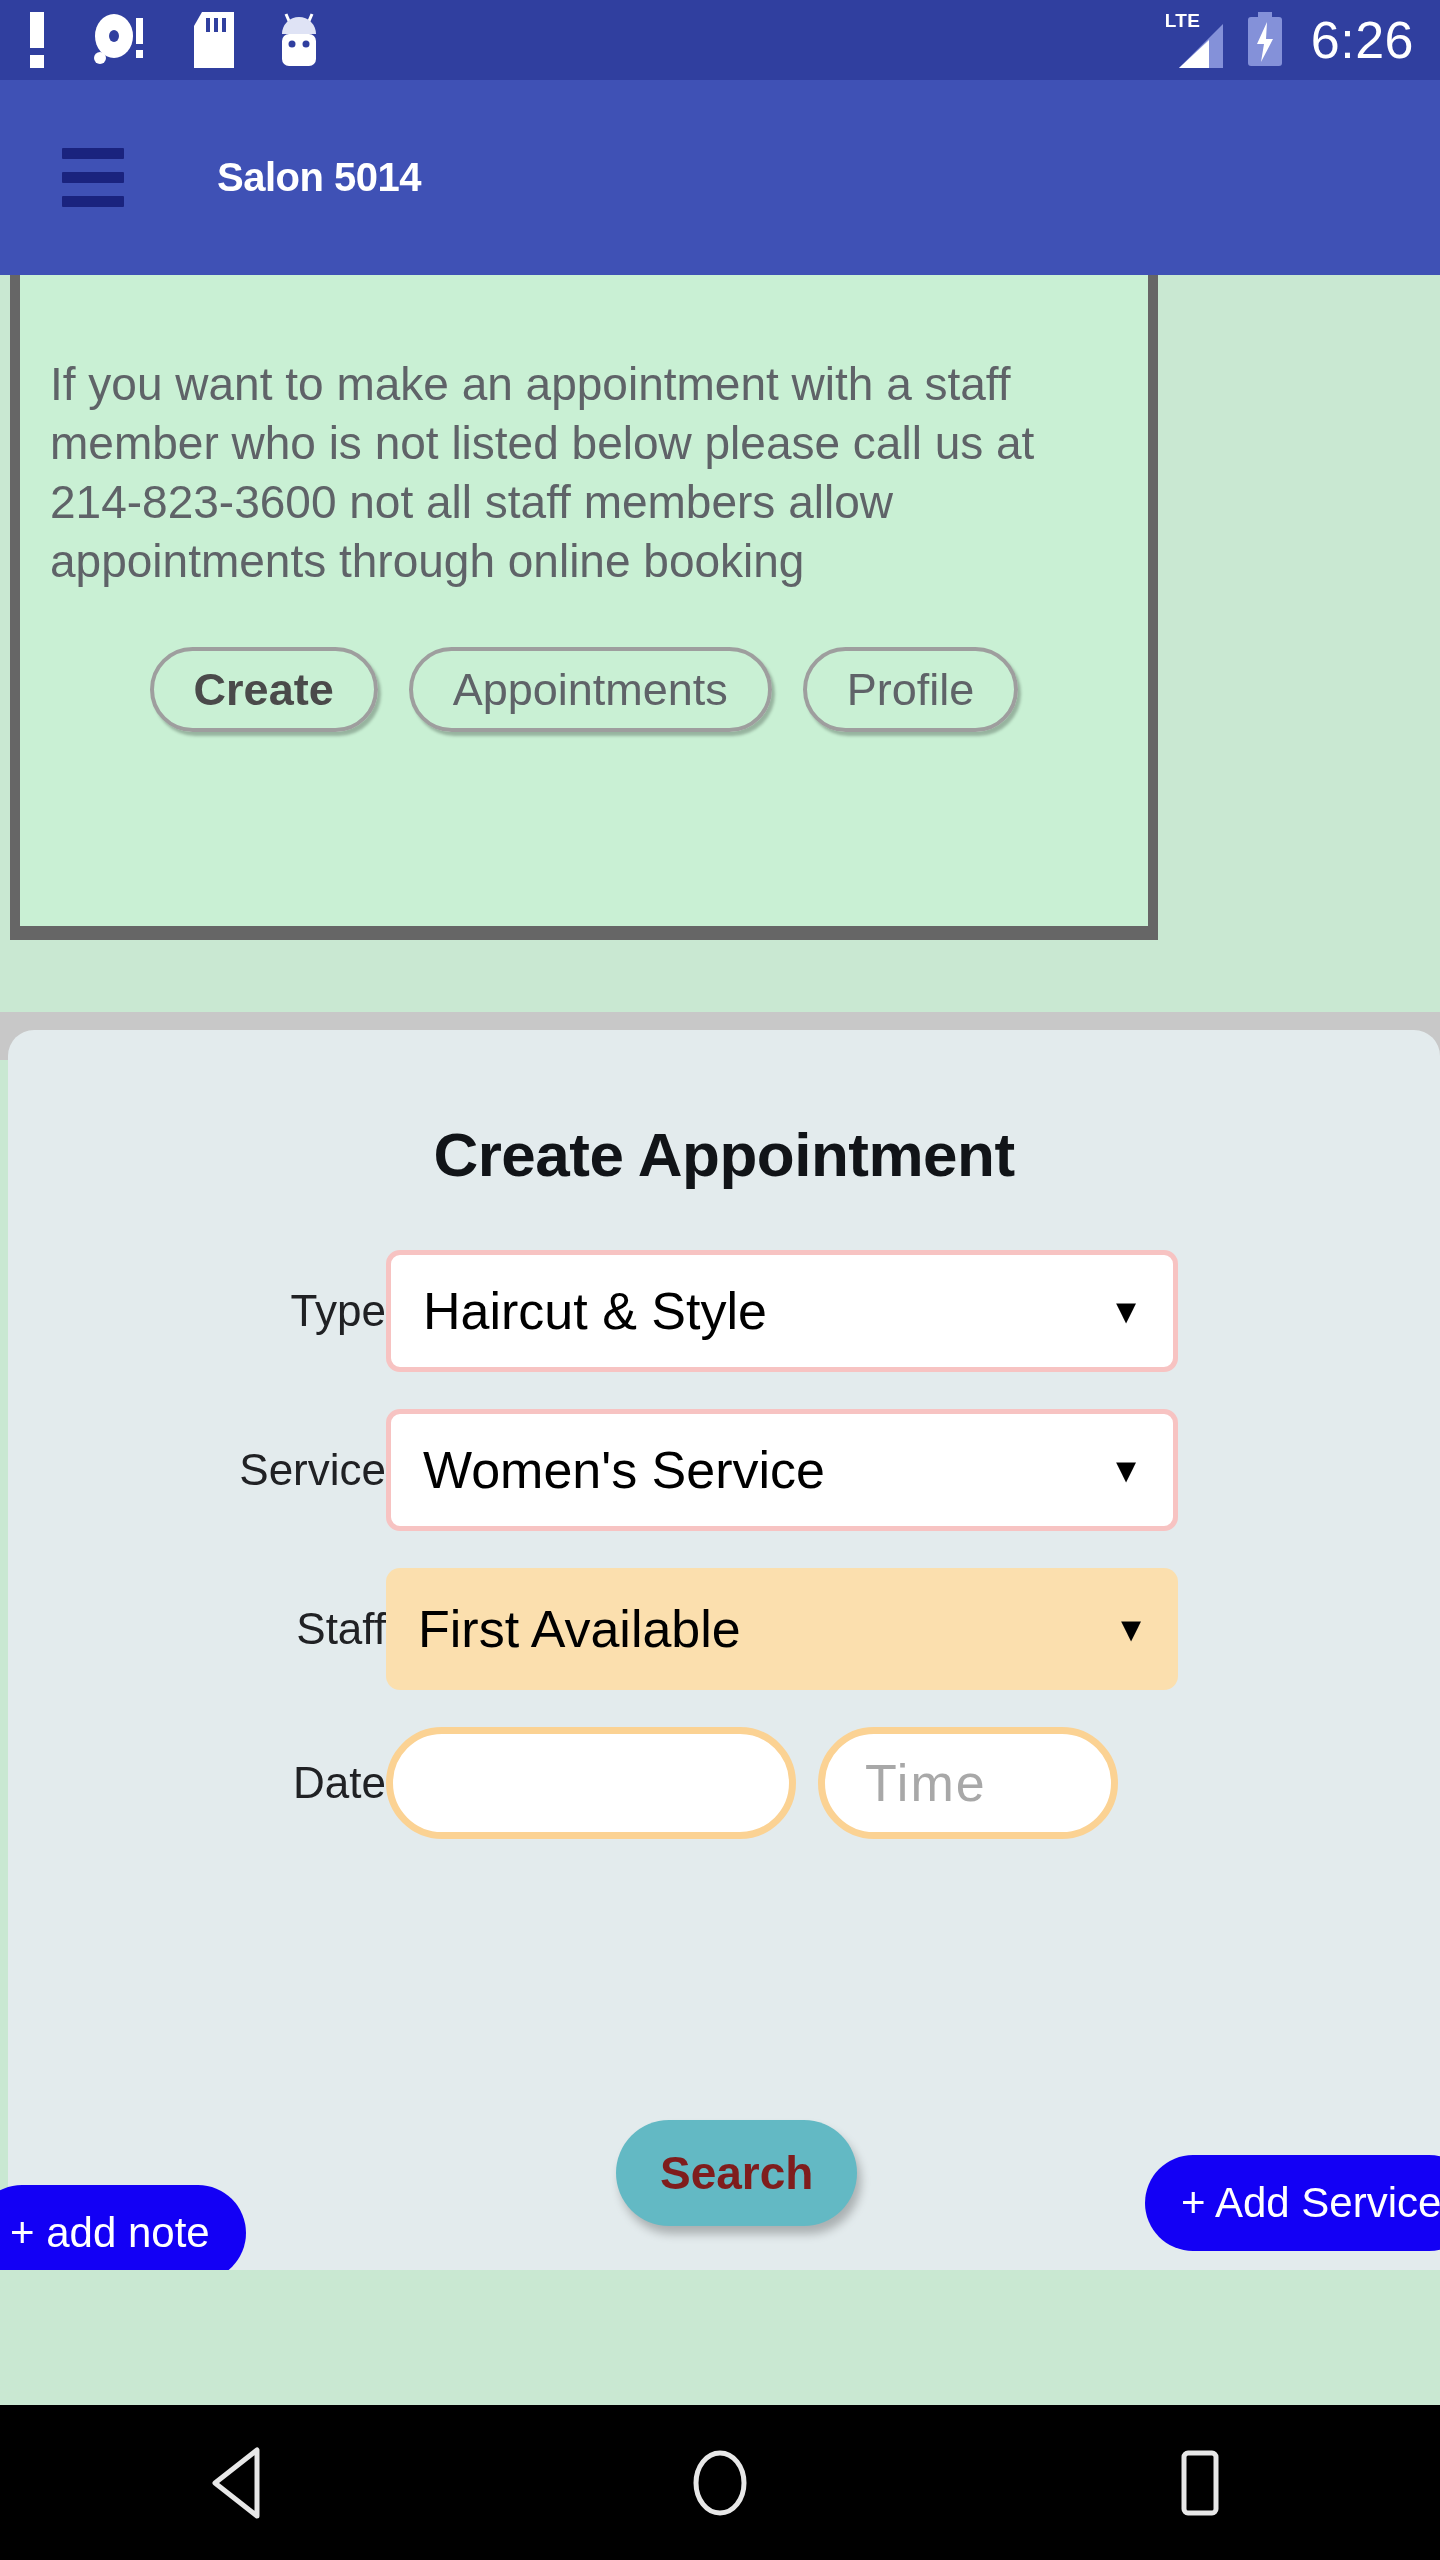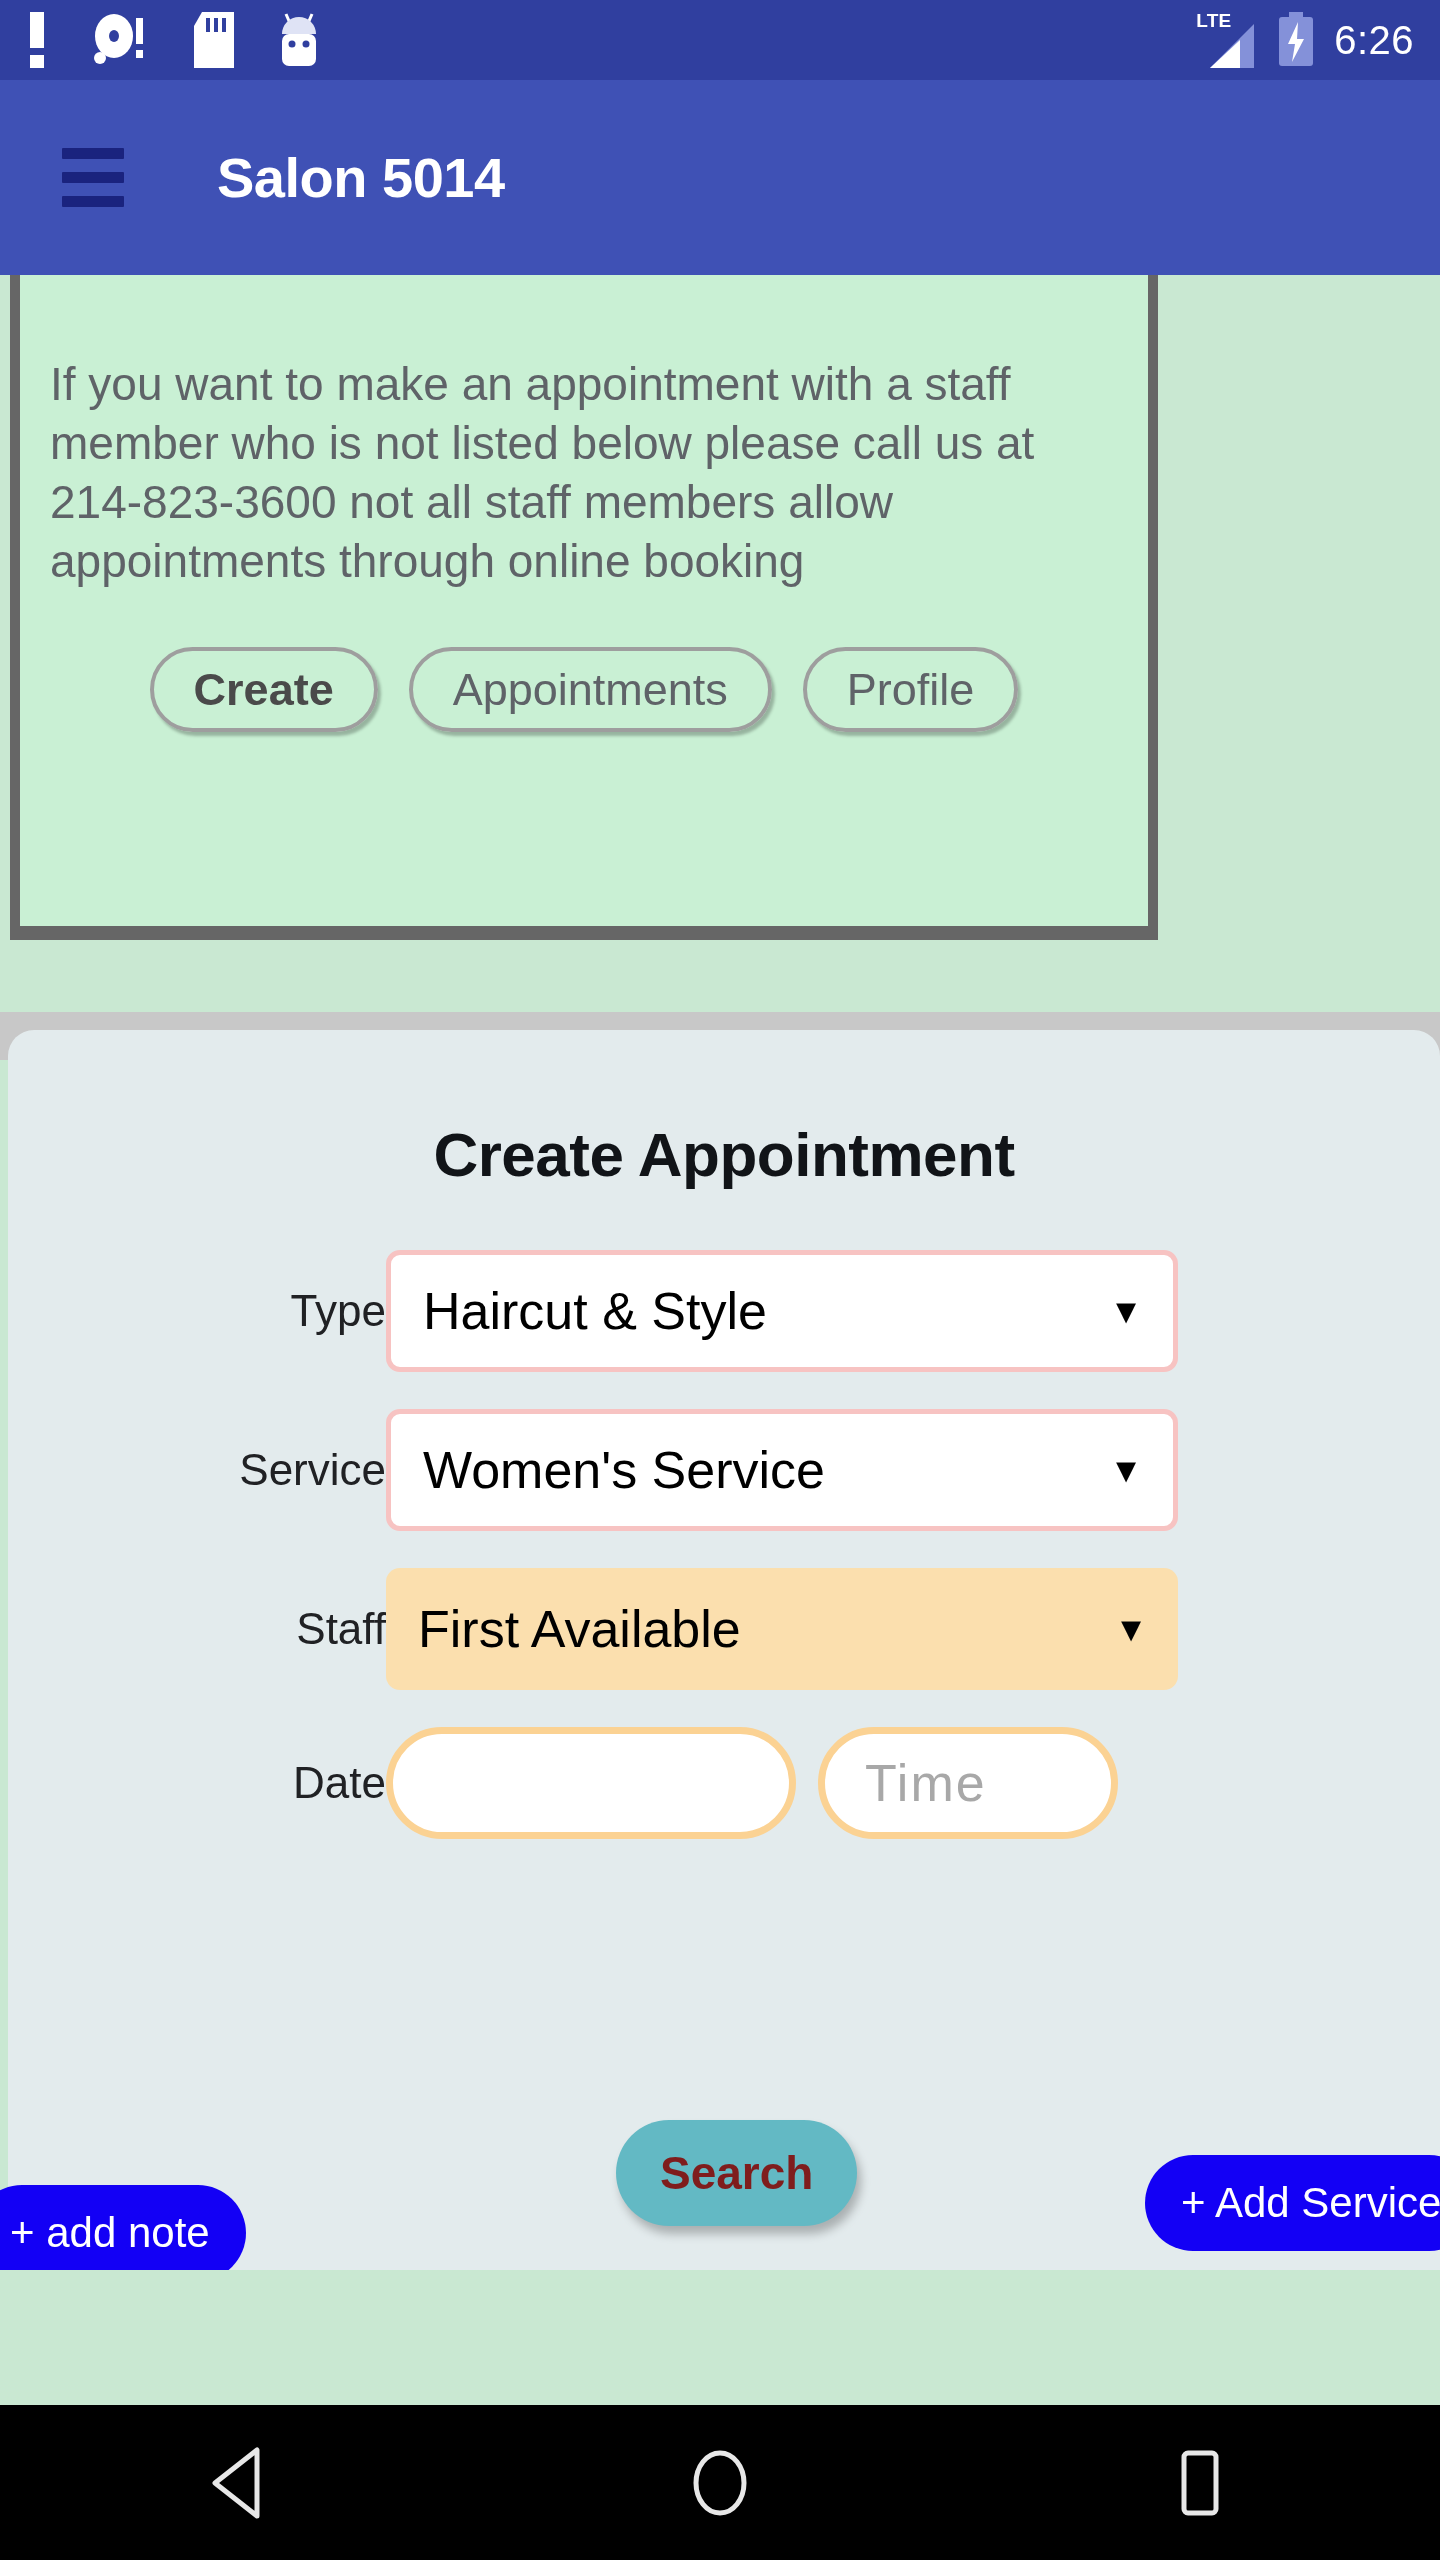--- a/index.html
+++ b/index.html
@@ -14,32 +14,32 @@
   
   .statusbar {
     position: absolute; top: 0; left: 0; width: 1440px; height: 80px;
     background: #303f9f; display: flex; align-items: center;
     padding: 0 26px;
     gap: 20px;
   }
   .status-left { display: flex; align-items: center; gap: 40px; }
   .status-right { margin-left: auto; display: flex; align-items: center; gap: 18px; }
   .sb-icon { display: block; }
-  .status-time { color: #ffffff; font-size: 40px; font-weight: 400; letter-spacing: 0.5px; }
+  .status-time { color: #ffffff; font-size: 52px; font-weight: 400; letter-spacing: 0.5px; margin-left: 8px; }
   .lte-wrap { position: relative; width: 62px; height: 52px; }
   .lte-label { position: absolute; top: -4px; left: 0; color: #fff; font-size: 19px; font-weight: 700; letter-spacing: 0.3px; }
 
   
   .appbar {
     position: absolute; top: 80px; left: 0; width: 1440px; height: 195px;
     background: #3f51b5; display: flex; align-items: center;
   }
   .hamburger { margin-left: 62px; width: 62px; display: flex; flex-direction: column; gap: 13px; cursor: pointer; }
   .hamburger span { display: block; height: 11px; width: 62px; background: #1a237e; border-radius: 1px; }
-  .app-title { margin-left: 93px; color: #ffffff; font-size: 56px; font-weight: 700; letter-spacing: -0.5px; }
+  .app-title { margin-left: 93px; color: #ffffff; font-size: 40px; font-weight: 700; letter-spacing: -0.5px; }
 
   
   .banner-wrap {
     position: absolute; top: 275px; left: 0; width: 1440px; height: 680px;
     background: #c9e8d2;
   }
   .banner {
     position: absolute; top: 0; left: 10px; width: 1148px; height: 665px;
     background: #c9f0d4;
     border-left: 10px solid #666666;

